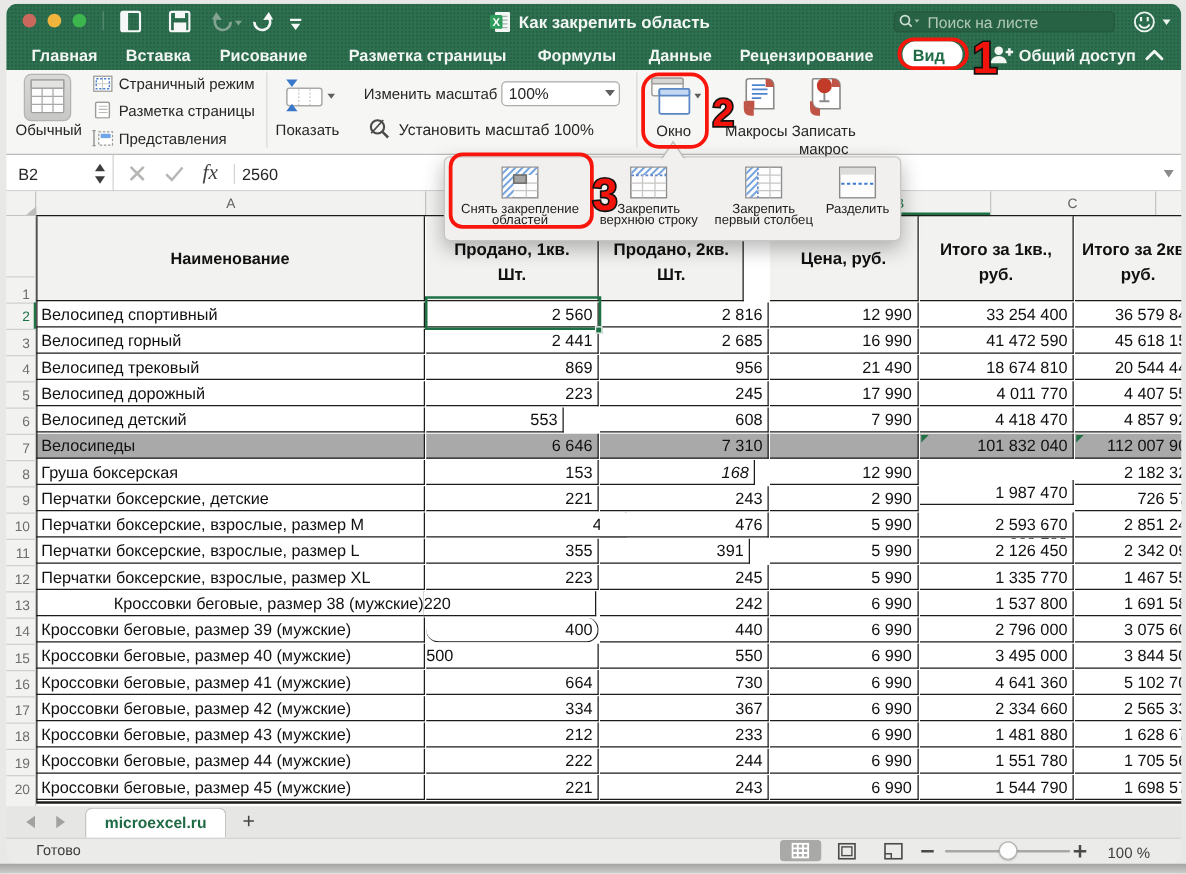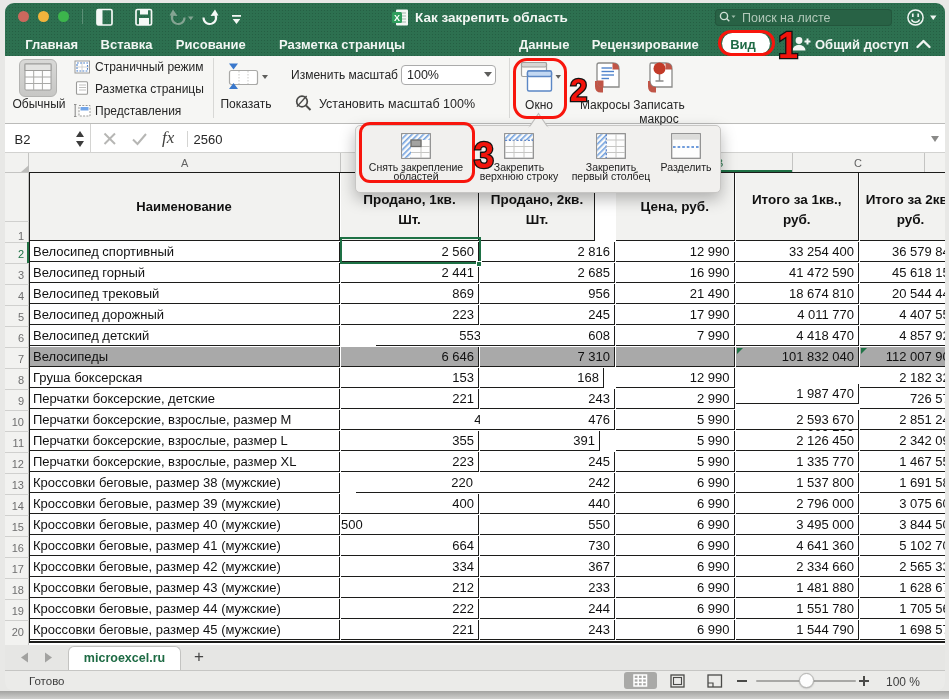--- a/index.html
+++ b/index.html
@@ -71,20 +71,21 @@
 <circle cx="9.5" cy="9.5" r="7.6" fill="none" stroke="#eef4f0" stroke-width="1.5"></circle>
 <line x1="6.8" y1="5.5" x2="6.8" y2="9" stroke="#eef4f0" stroke-width="1.7"></line>
 <line x1="12.2" y1="5.5" x2="12.2" y2="9" stroke="#eef4f0" stroke-width="1.7"></line>
 <path d="M 5.5 11.5 A 4.3 4.3 0 0 0 13.5 11.5" fill="none" stroke="#eef4f0" stroke-width="1.5"></path>
 <path d="M 24 7.5 l 6.5 0 l -3.25 4.5 z" fill="#eef4f0"></path>
 </svg>
 <div class="tab" style="left:-48.4px;width:200px;text-align:center;top:37px;">Главная</div>
 <div class="tab" style="left:26.5px;width:200px;text-align:center;top:37px;">Вставка</div>
 <div class="tab" style="left:110.80000000000001px;width:200px;text-align:center;top:37px;">Рисование</div>
 <div class="tab" style="left:242px;width:200px;text-align:center;top:37px;">Разметка страницы</div>
+<div class="tab" style="left:361.5px;width:200px;text-align:center;top:37px;">Формулы</div>
 <div class="tab" style="left:444.20000000000005px;width:200px;text-align:center;top:37px;">Данные</div>
 <div class="tab" style="left:545.3px;width:200px;text-align:center;top:37px;">Рецензирование</div>
 <div style="left:722px;top:32.5px;width:48px;height:21px;background:#ffffff;border-radius:10.5px;"></div>
 <div class="tab" style="left:693px;width:100px;text-align:center;top:36.5px;color:#206b46;">Вид</div>
 <svg style="left:790px;top:33px;" width="22" height="22" viewBox="0 0 22 22">
 <circle cx="9" cy="7.5" r="3.4" fill="#f2f6f3"></circle>
 <path d="M 2.5 17.5 A 6.5 5.8 0 0 1 15.5 17.5 z" fill="#f2f6f3"></path>
 <path d="M 16.5 5.5 l 2 0 l 0 2 l 2 0 l 0 2 l -2 0 l 0 2 l -2 0 l 0 -2 l -2 0 l 0 -2 l 2 0 z" fill="#f2f6f3"></path>
 </svg>
 <div class="tab" style="left:815px;top:37px;">Общий доступ</div>
@@ -270,34 +271,34 @@
 <div class="cl" style="left:616.0px;top:284.0px;width:118.5px;height:20.0px;text-align:right;padding-right:4px;">21 490</div>
 <div class="cl" style="left:735.5px;top:284.0px;width:123.5px;height:20.0px;text-align:right;padding-right:4px;">18 674 810</div>
 <div class="cl" style="left:860.0px;top:284.0px;width:102.0px;height:20.0px;text-align:right;padding-right:4px;">20 544 440</div>
 <div class="cl" style="left:29px;top:305.0px;width:311.0px;height:20.0px;text-align:left;padding-left:4px;">Велосипед дорожный</div>
 <div class="cl" style="left:341.0px;top:305.0px;width:138.0px;height:20.0px;text-align:right;padding-right:4px;">223</div>
 <div class="cl" style="left:480.0px;top:305.0px;width:135.0px;height:20.0px;text-align:right;padding-right:4px;">245</div>
 <div class="cl" style="left:616.0px;top:305.0px;width:118.5px;height:20.0px;text-align:right;padding-right:4px;">17 990</div>
 <div class="cl" style="left:735.5px;top:305.0px;width:123.5px;height:20.0px;text-align:right;padding-right:4px;">4 011 770</div>
 <div class="cl" style="left:860.0px;top:305.0px;width:102.0px;height:20.0px;text-align:right;padding-right:4px;">4 407 550</div>
 <div class="cl" style="left:29px;top:326.0px;width:311.0px;height:20.0px;text-align:left;padding-left:4px;">Велосипед детский</div>
-<div class="cl" style="left:341.0px;top:326.0px;width:110px;height:20.0px;text-align:right;padding-right:4px;margin-left:35px;">553</div>
+<div class="cl" style="left:341.0px;top:326.0px;width:110px;height:20.0px;text-align:right;padding-right:4px;">553</div>
 <div class="cl" style="left:480.0px;top:326.0px;width:135.0px;height:20.0px;text-align:right;padding-right:4px;">608</div>
 <div class="cl" style="left:616.0px;top:326.0px;width:118.5px;height:20.0px;text-align:right;padding-right:4px;">7 990</div>
 <div class="cl" style="left:735.5px;top:326.0px;width:123.5px;height:20.0px;text-align:right;padding-right:4px;">4 418 470</div>
 <div class="cl" style="left:860.0px;top:326.0px;width:102.0px;height:20.0px;text-align:right;padding-right:4px;">4 857 920</div>
 <div class="cl" style="left:29px;top:347.0px;width:311.0px;height:20.0px;text-align:left;padding-left:4px;background:#a9a9a9;">Велосипеды</div>
 <div class="cl" style="left:341.0px;top:347.0px;width:138.0px;height:20.0px;text-align:right;padding-right:4px;background:#a9a9a9;">6 646</div>
 <div class="cl" style="left:480.0px;top:347.0px;width:135.0px;height:20.0px;text-align:right;padding-right:4px;background:#a9a9a9;">7 310</div>
 <div class="cl" style="left:616.0px;top:347.0px;width:118.5px;height:20.0px;text-align:right;padding-right:4px;background:#a9a9a9;"></div>
 <div class="cl" style="left:735.5px;top:347.0px;width:123.5px;height:20.0px;text-align:right;padding-right:4px;background:#a9a9a9;">101 832 040</div>
 <div class="cl" style="left:860.0px;top:347.0px;width:102.0px;height:20.0px;text-align:right;padding-right:4px;background:#a9a9a9;">112 007 900</div>
 <div class="cl" style="left:29px;top:368.0px;width:311.0px;height:20.0px;text-align:left;padding-left:4px;">Груша боксерская</div>
 <div class="cl" style="left:341.0px;top:368.0px;width:138.0px;height:20.0px;text-align:right;padding-right:4px;">153</div>
-<div class="cl" style="left:480.0px;top:368.0px;width:124px;height:20.0px;text-align:right;padding-right:4px;">168</div>
+<div class="cl" style="left:480.0px;top:368.0px;width:124px;height:20.0px;text-align:right;padding-right:4px;font-style:italic;">168</div>
 <div class="cl" style="left:616.0px;top:368.0px;width:118.5px;height:20.0px;text-align:right;padding-right:4px;">12 990</div>
 <div class="cl" style="left:735.5px;top:368.0px;width:123.5px;height:20.0px;text-align:right;padding-right:4px;margin-top:16px;">1 987 470</div>
 <div class="cl" style="left:860.0px;top:368.0px;width:102.0px;height:20.0px;text-align:right;padding-right:4px;">2 182 320</div>
 <div class="cl" style="left:29px;top:389.0px;width:311.0px;height:20.0px;text-align:left;padding-left:4px;">Перчатки боксерские, детские</div>
 <div class="cl" style="left:341.0px;top:389.0px;width:138.0px;height:20.0px;text-align:right;padding-right:4px;">221</div>
 <div class="cl" style="left:480.0px;top:389.0px;width:135.0px;height:20.0px;text-align:right;padding-right:4px;">243</div>
 <div class="cl" style="left:616.0px;top:389.0px;width:118.5px;height:20.0px;text-align:right;padding-right:4px;">2 990</div>
 <div class="cl" style="left:735.5px;top:389.0px;width:123.5px;height:20.0px;text-align:right;padding-right:4px;margin-top:36px;">660 790</div>
 <div class="cl" style="left:860.0px;top:389.0px;width:102.0px;height:20.0px;text-align:right;padding-right:4px;">726 570</div>
 <div class="cl" style="left:29px;top:410.0px;width:311.0px;height:20.0px;text-align:left;padding-left:4px;">Перчатки боксерские, взрослые, размер M</div>
@@ -311,28 +312,28 @@
 <div class="cl" style="left:480.0px;top:431.0px;width:120px;height:20.0px;text-align:right;padding-right:4px;">391</div>
 <div class="cl" style="left:616.0px;top:431.0px;width:118.5px;height:20.0px;text-align:right;padding-right:4px;">5 990</div>
 <div class="cl" style="left:735.5px;top:431.0px;width:123.5px;height:20.0px;text-align:right;padding-right:4px;">2 126 450</div>
 <div class="cl" style="left:860.0px;top:431.0px;width:102.0px;height:20.0px;text-align:right;padding-right:4px;">2 342 090</div>
 <div class="cl" style="left:29px;top:452.0px;width:311.0px;height:20.0px;text-align:left;padding-left:4px;">Перчатки боксерские, взрослые, размер XL</div>
 <div class="cl" style="left:341.0px;top:452.0px;width:138.0px;height:20.0px;text-align:right;padding-right:4px;">223</div>
 <div class="cl" style="left:480.0px;top:452.0px;width:135.0px;height:20.0px;text-align:right;padding-right:4px;">245</div>
 <div class="cl" style="left:616.0px;top:452.0px;width:118.5px;height:20.0px;text-align:right;padding-right:4px;">5 990</div>
 <div class="cl" style="left:735.5px;top:452.0px;width:123.5px;height:20.0px;text-align:right;padding-right:4px;">1 335 770</div>
 <div class="cl" style="left:860.0px;top:452.0px;width:102.0px;height:20.0px;text-align:right;padding-right:4px;">1 467 550</div>
-<div class="cl" style="left:29px;top:473.0px;width:311.0px;height:20.0px;text-align:left;padding-left:4px;">Кроссовки беговые, размер 38 (мужские)</div>
-<div class="cl" style="left:356px;top:473.0px;width:138.0px;height:20.0px;text-align:right;padding-right:20px;">220</div>
+<div class="cl" style="left:29px;top:473.0px;width:311.0px;height:20.0px;text-align:right;padding-left:4px;">Кроссовки беговые, размер 38 (мужские)</div>
+<div class="cl" style="left:339px;top:473.0px;width:138.0px;height:20.0px;padding-right:20px;">220</div>
 <div class="cl" style="left:480.0px;top:473.0px;width:135.0px;height:20.0px;text-align:right;padding-right:4px;">242</div>
 <div class="cl" style="left:616.0px;top:473.0px;width:118.5px;height:20.0px;text-align:right;padding-right:4px;">6 990</div>
 <div class="cl" style="left:735.5px;top:473.0px;width:123.5px;height:20.0px;text-align:right;padding-right:4px;">1 537 800</div>
 <div class="cl" style="left:860.0px;top:473.0px;width:102.0px;height:20.0px;text-align:right;padding-right:4px;">1 691 580</div>
 <div class="cl" style="left:29px;top:494.0px;width:311.0px;height:20.0px;text-align:left;padding-left:4px;">Кроссовки беговые, размер 39 (мужские)</div>
-<div class="cl" style="left:341.0px;top:494.0px;width:138.0px;height:20.0px;text-align:right;padding-right:4px;">400</div>
+<div class="cl" style="left:341.0px;top:494.0px;width:138.0px;height:20.0px;text-align:right;padding-right:4px;border-radius:10px;">400</div>
 <div class="cl" style="left:480.0px;top:494.0px;width:135.0px;height:20.0px;text-align:right;padding-right:4px;">440</div>
 <div class="cl" style="left:616.0px;top:494.0px;width:118.5px;height:20.0px;text-align:right;padding-right:4px;">6 990</div>
 <div class="cl" style="left:735.5px;top:494.0px;width:123.5px;height:20.0px;text-align:right;padding-right:4px;">2 796 000</div>
 <div class="cl" style="left:860.0px;top:494.0px;width:102.0px;height:20.0px;text-align:right;padding-right:4px;">3 075 600</div>
 <div class="cl" style="left:29px;top:515.0px;width:311.0px;height:20.0px;text-align:left;padding-left:4px;">Кроссовки беговые, размер 40 (мужские)</div>
 <div class="cl" style="left:341.0px;top:515.0px;width:138.0px;height:20.0px;padding-right:4px;">500</div>
 <div class="cl" style="left:480.0px;top:515.0px;width:135.0px;height:20.0px;text-align:right;padding-right:4px;">550</div>
 <div class="cl" style="left:616.0px;top:515.0px;width:118.5px;height:20.0px;text-align:right;padding-right:4px;">6 990</div>
 <div class="cl" style="left:735.5px;top:515.0px;width:123.5px;height:20.0px;text-align:right;padding-right:4px;">3 495 000</div>
 <div class="cl" style="left:860.0px;top:515.0px;width:102.0px;height:20.0px;text-align:right;padding-right:4px;">3 844 500</div>

